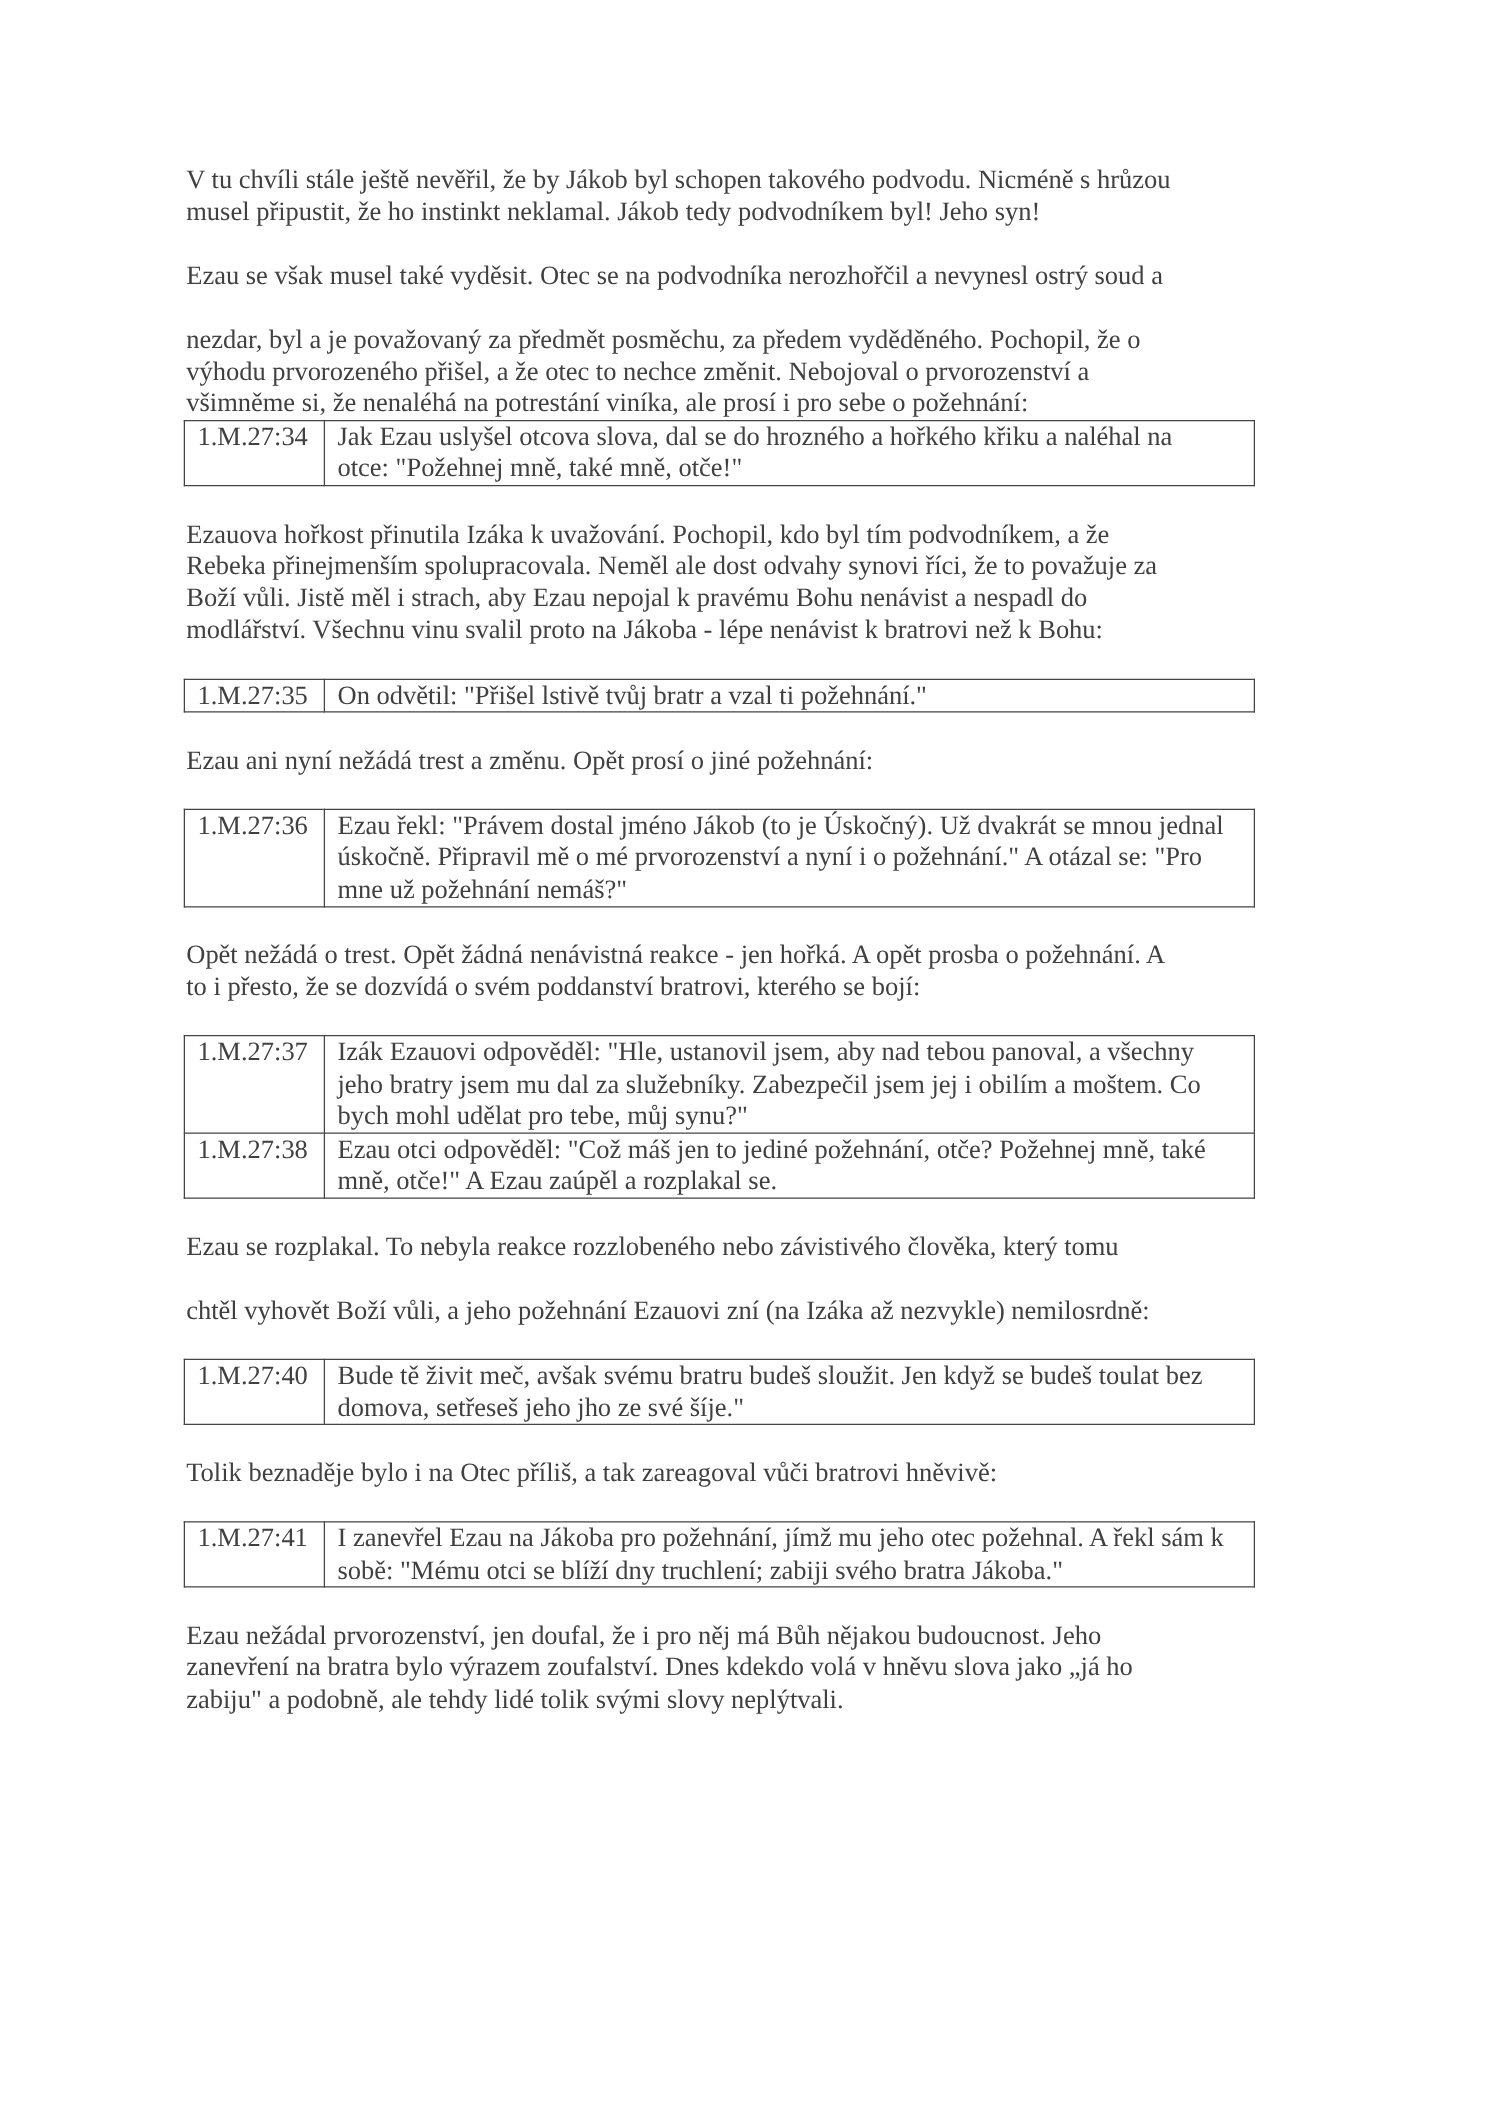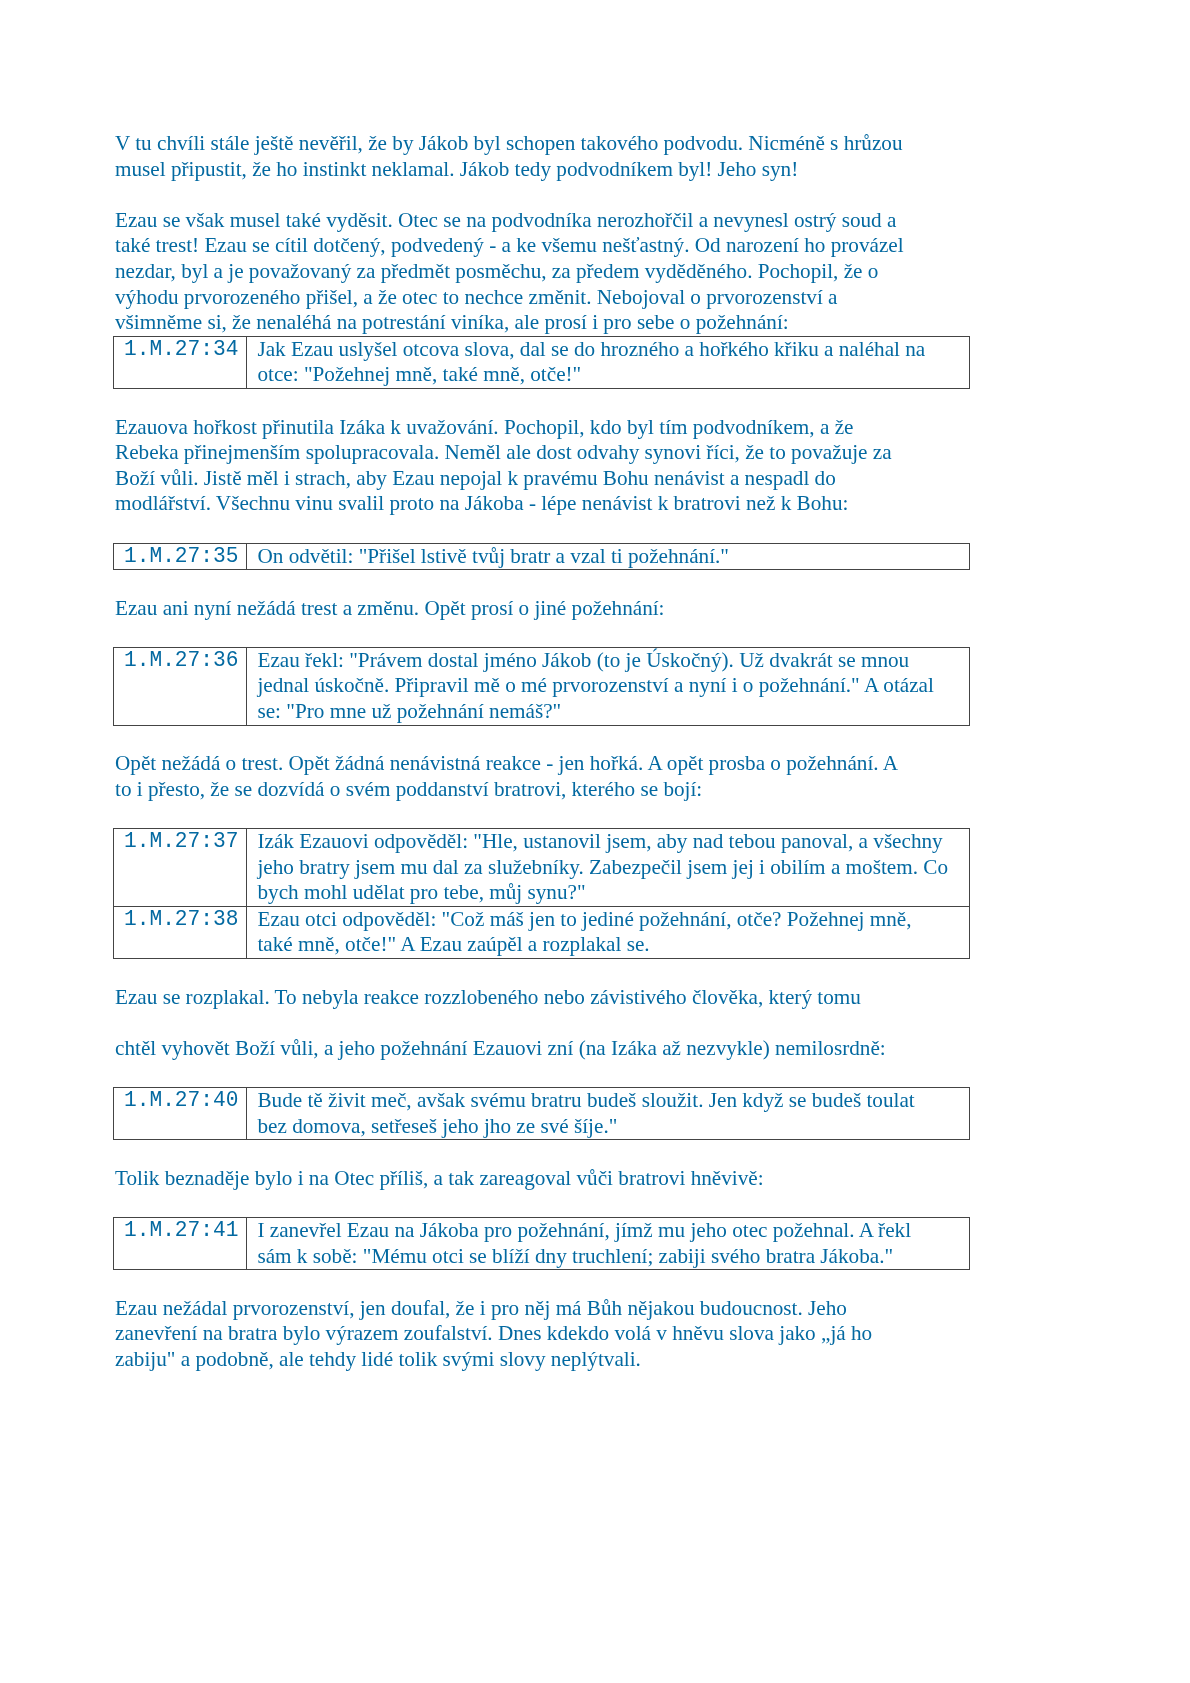--- a/index.html
+++ b/index.html
@@ -1,47 +1,47 @@
 <!DOCTYPE html>
 <html><head>
 <meta charset="utf-8">
 <style>
   html, body { margin: 0; padding: 0; background: #ffffff; }
   body { width: 1190px; height: 1683px; position: relative; overflow: hidden; }
   .page {
-    position: absolute; left: 115px; top: 131px; width: 860px;
+    position: absolute; left: 149px; top: 131px; width: 860px;
     font-family: "Liberation Serif", "DejaVu Serif", serif;
-    font-size: 21.2px; line-height: 25.6px; color: #0369a1;
+    font-size: 21.2px; line-height: 25.6px; color: #404040;
   }
   p { margin: 0; }
   .gap { height: 25.6px; }
   table.verse {
     border-collapse: collapse; width: 857px; margin-left: -2px;
     font-size: 21.2px; line-height: 25.6px;
   }
   table.verse td {
     border: 1.3px solid #444; vertical-align: top; padding: 0 20px 0 10px;
   }
-  table.verse td.ref { width: 93px; text-align: right; padding: 0 8px 0 10px; white-space: nowrap; font-family: Liberation Mono, monospace; }
+  table.verse td.ref { width: 93px; text-align: left; padding: 0 8px 0 10px; white-space: nowrap; }
   .u { }
 </style>
 </head>
 <body>
 
 <div class="page">
 
   <p>
     <span>V tu chvíli stále ještě nevěřil, že by Jákob byl schopen takového podvodu. Nicméně s hrůzou</span><br>
     <span>musel připustit, že ho instinkt neklamal. Jákob tedy podvodníkem byl! Jeho syn!</span>
   </p>
   <div class="gap"></div>
 
   <p>
     <span>Ezau se však musel také vyděsit. Otec se na podvodníka nerozhořčil a nevynesl ostrý soud a</span><br>
-    <span>také trest! Ezau se cítil dotčený, podvedený - a ke všemu nešťastný. Od narození ho provázel</span><br>
+    <br>
     <span>nezdar, byl a je považovaný za předmět posměchu, za předem vyděděného. Pochopil, že o</span><br>
     <span>výhodu prvorozeného přišel, a že otec to nechce změnit. Nebojoval o prvorozenství a</span><br>
     <span class="u">všimněme si, že nenaléhá na potrestání viníka, ale prosí i pro sebe o požehnání</span><span>:</span>
   </p>
 
   <table class="verse">
     <tbody>
         <tr>
       <td class="ref">1.M.27:34</td>
       <td>Jak Ezau uslyšel otcova slova, dal se do hrozného a hořkého křiku a naléhal na otce: "Požehnej mně, také mně, otče!"</td>

